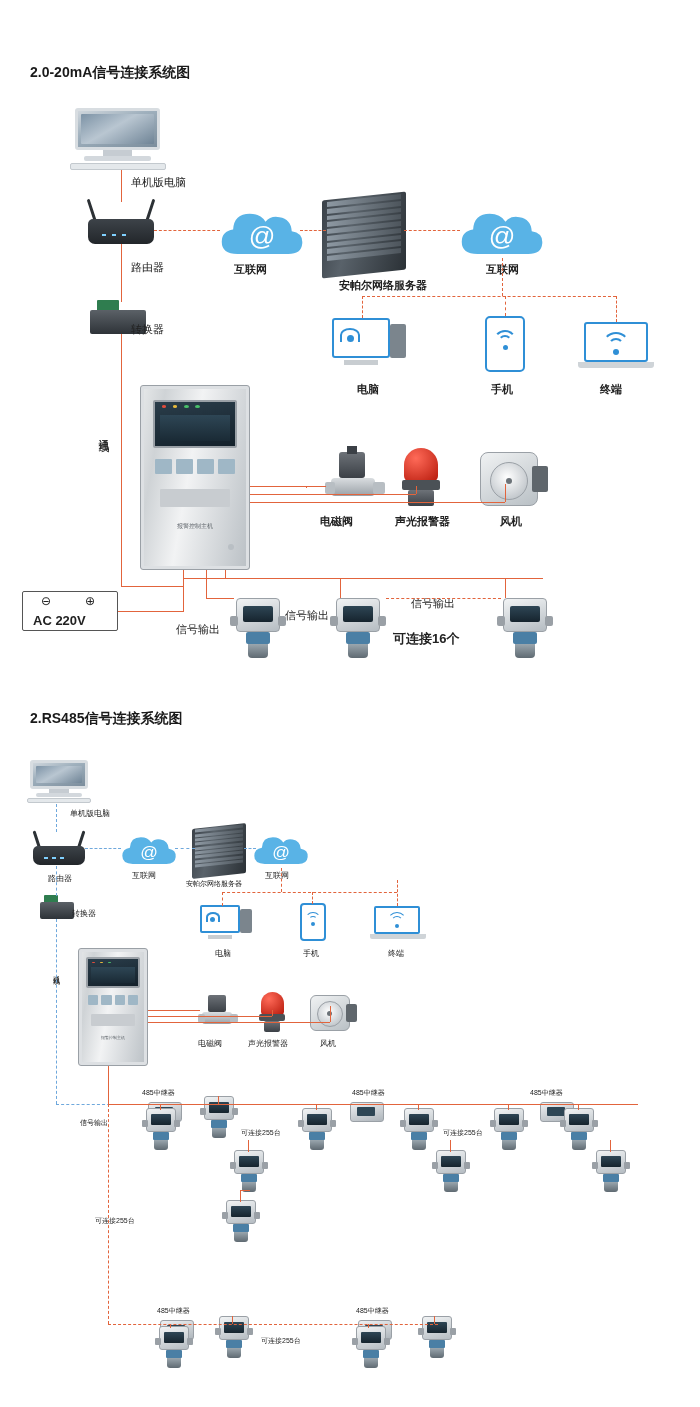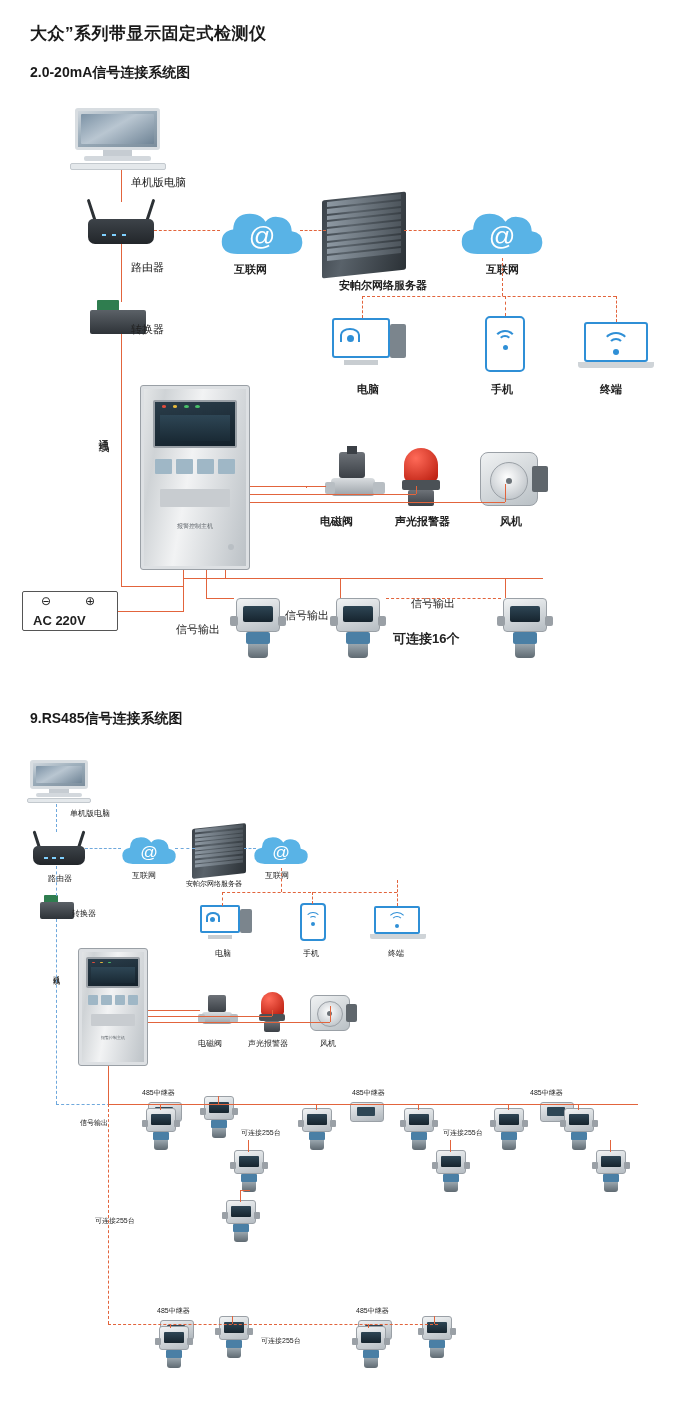--- a/index.html
+++ b/index.html
@@ -147,21 +147,20 @@
     background: #fff;
   }
 
   .relay { position: absolute; }
 </style>
 </head>
 <body>
 
 <div class="page">
 
-  <div class="title">大众”系列带显示固定式检测仪</div>
 
   <div class="sec-title" id="sec1-title">2.0-20mA信号连接系统图</div>
 
   <div class="monitor" style="left:75px; top:108px; width:85px; height:58px;">
     <div class="screen">
         <div class="inner"></div>
       </div>
     <div class="stand"></div>
     <div class="base"></div>
   </div>
@@ -352,21 +351,21 @@
   <div class="ln v" style="left:206px; top:570px; height:28px;"></div>
   <div class="ln v" style="left:225px; top:570px; height:8px;"></div>
   <div class="ln h" style="left:206px; top:598px; width:28px;"></div>
   <div class="ln v" style="left:340px; top:578px; height:20px;"></div>
   <div class="ln v" style="left:505px; top:578px; height:20px;"></div>
   <div class="ln h dash-h" style="left:386px; top:598px; width:115px;"></div>
 
   <div class="ln h" style="left:118px; top:611px; width:65px;"></div>
   <div class="ln v" style="left:183px; top:586px; height:26px;"></div>
 
-  <div class="sec-title" id="sec2-title">9.RS485信号连接系统图</div>
+  <div class="sec-title" id="sec2-title">2.RS485信号连接系统图</div>
 
   <div class="monitor" style="left:30px; top:760px; width:58px; height:40px;">
     <div class="screen">
         <div class="inner"></div>
       </div>
     <div class="stand"></div>
     <div class="base"></div>
   </div>
   <div class="kbd" style="left:27px; top:798px; width:64px; height:5px;"></div>
   <div class="lbl sm" style="left:70px; top:808px;">单机版电脑</div>

